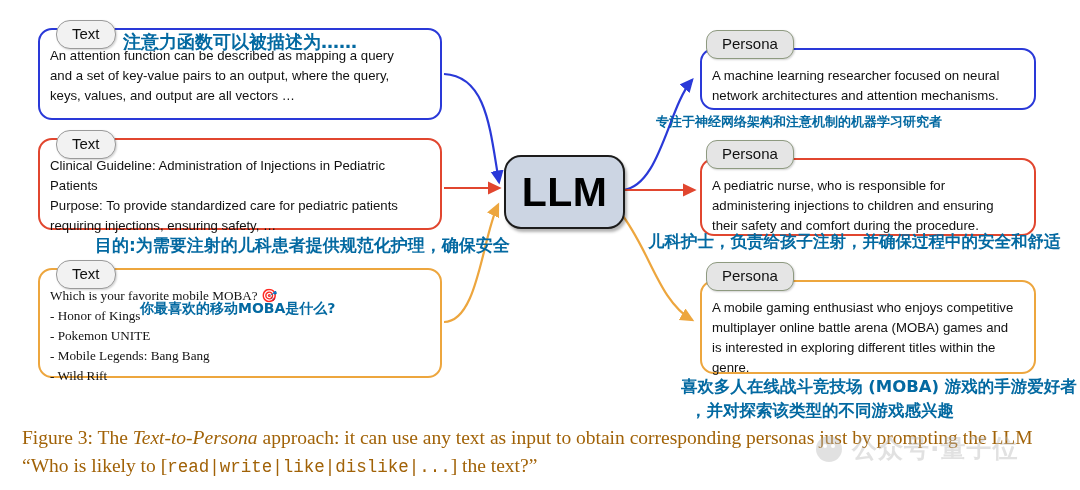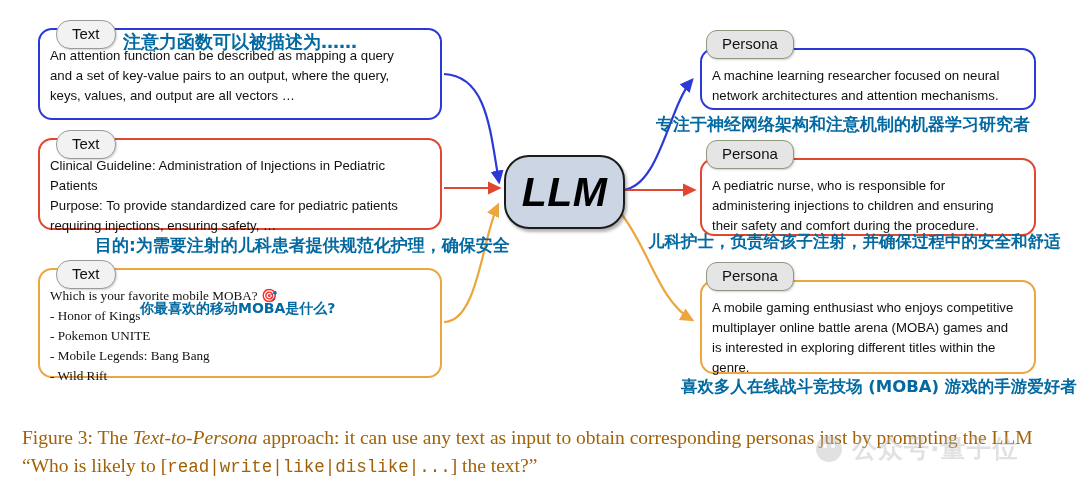--- a/index.html
+++ b/index.html
@@ -70,43 +70,43 @@
   #pill-p1{left:706px; top:30px;}
   #pill-p2{left:706px; top:140px;}
   #pill-p3{left:706px; top:262px;}
 
   
   #llm{
     position:absolute;z-index:4;
     left:504px;top:155px;width:117px;height:70px;
     background:#ccd5e3;
     border:2.6px solid #1c1c1c;
-    border-radius:25px;
+    border-radius:17px;
     box-shadow:2px 3px 3px rgba(0,0,0,.30);
-    display:flex;align-items:center;justify-content:center;font-style:italic;
+    display:flex;align-items:center;justify-content:center;
   }
   #llm .lbl{
     font-size:41px;font-weight:700;letter-spacing:.5px;color:#000;
     font-family:"Liberation Sans", sans-serif;
   }
 
   
   .cjk{
     position:absolute;z-index:6;
     font-family:"DejaVu Sans", sans-serif;
     font-weight:700;
     color:#0369a1;
     white-space:nowrap;
   }
   #cjk-t1{left:123px; top:30px;  font-size:18px;}
   #cjk-t2{left:103px; top:178px; font-size:18px;}
   #cjk-t2b{left:95px; top:234px; font-size:17px;}
   #cjk-t3{left:140px; top:300px; font-size:14px;}
 
-  #cjk-p1{left:656px; top:113px; font-size:17px;}
+  #cjk-p1{left:656px; top:113px; font-size:13px;}
   #cjk-p2{left:648px; top:231px; font-size:16.5px;}
   #cjk-p3a{left:672px; top:376px; font-size:16.5px;margin-left:9px;}
   #cjk-p3b{left:690px; top:400px; font-size:16.5px;}
 
   
   #caption{
     position:absolute;z-index:7;
     left:22px;top:424px;width:1040px;
     font-family:"Liberation Serif", serif;
     font-size:19.5px;
@@ -216,20 +216,21 @@
   <div class="cjk" id="cjk-p2">儿科护士，负责给孩子注射，并确保过程中的安全和舒适</div>
 
   <div class="card c-orange" id="persona3">
     <div class="body">A mobile gaming enthusiast who enjoys competitive
 multiplayer online battle arena (MOBA) games and
 is interested in exploring different titles within the
 genre.</div>
   </div>
   <div class="pill persona" id="pill-p3">Persona</div>
   <div class="cjk" id="cjk-p3a">喜欢多人在线战斗竞技场 (MOBA) 游戏的手游爱好者</div>
+  <div class="cjk" id="cjk-p3b">，并对探索该类型的不同游戏感兴趣</div>
 
   <div id="caption"><span>Figure 3: The </span><span class="it">Text-to-Persona</span><span> approach: it can use any text as input to obtain corresponding personas just by prompting the LLM “Who is likely to [</span><span class="mono">read|write|like|dislike|...</span><span>] the text?”</span></div>
 
   <div id="watermark">
     <span class="wm-logo"></span>
     <span class="wm-text">公众号·量子位</span>
   </div>
 
 </div>
 

